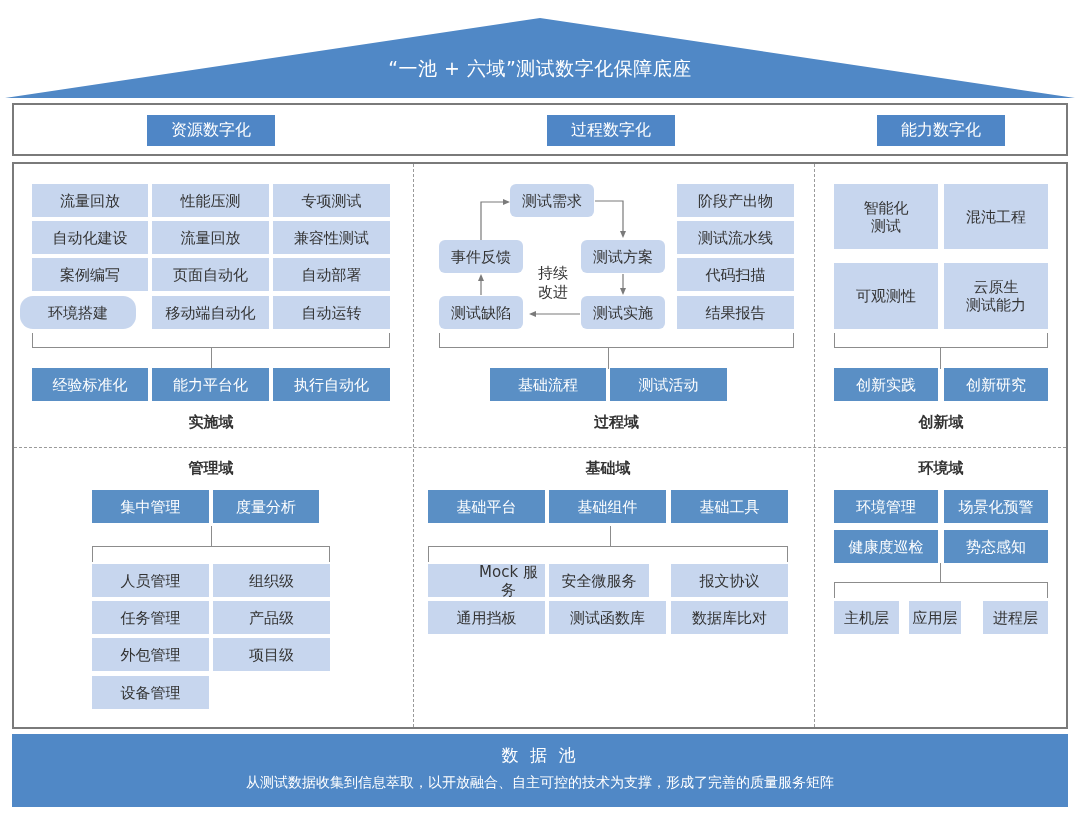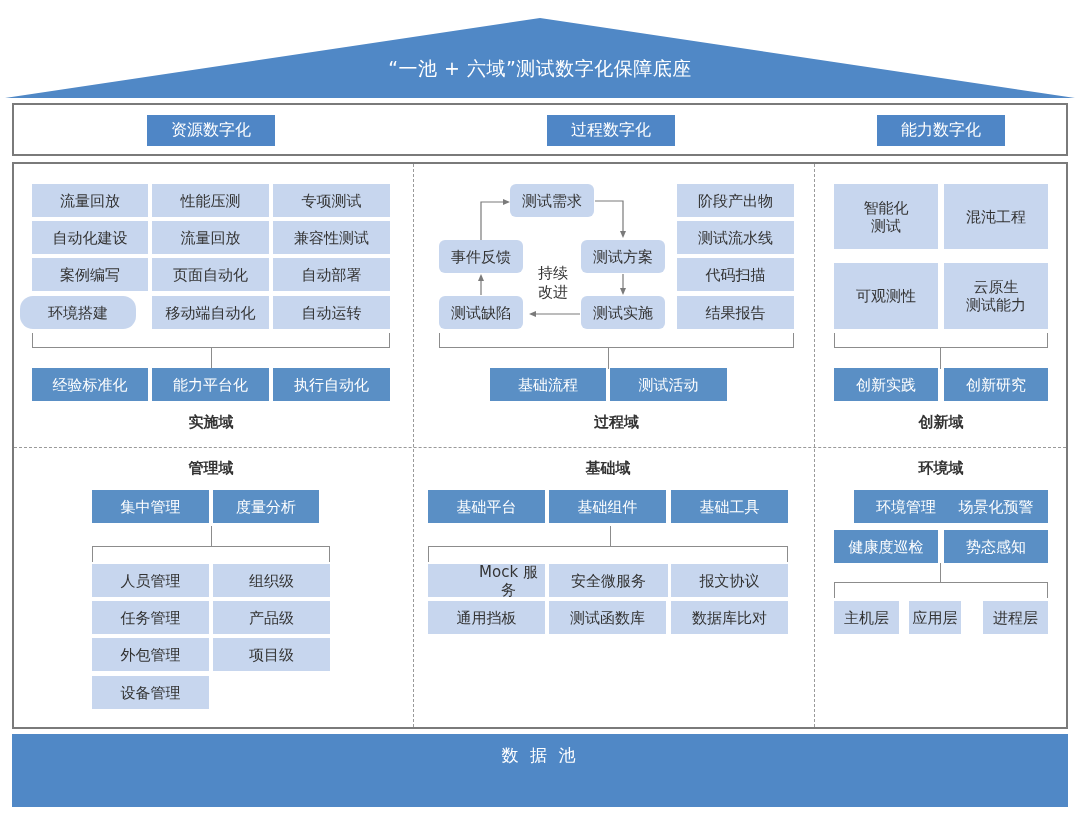--- a/index.html
+++ b/index.html
@@ -173,41 +173,42 @@
   <div class="abs cell dark" style="left:428px;top:490px;width:117px;height:33px;">基础平台</div>
   <div class="abs cell dark" style="left:549px;top:490px;width:117px;height:33px;">基础组件</div>
   <div class="abs cell dark" style="left:671px;top:490px;width:117px;height:33px;">基础工具</div>
 
   <div class="abs line" style="left:610px;top:526px;width:1px;height:20px;"></div>
   <div class="abs line" style="left:428px;top:546px;width:360px;height:1px;"></div>
   <div class="abs line" style="left:428px;top:546px;width:1px;height:16px;"></div>
   <div class="abs line" style="left:787px;top:546px;width:1px;height:16px;"></div>
 
   <div class="abs cell light" style="left:428px;top:564px;width:117px;height:33px;padding-left:44px;">Mock 服务</div>
-  <div class="abs cell light" style="left:549px;top:564px;width:119px;height:33px;">安全微服务</div>
+  <div class="abs cell light" style="left:549px;top:564px;width:100px;height:33px;">安全微服务</div>
   <div class="abs cell light" style="left:671px;top:564px;width:117px;height:33px;">报文协议</div>
 
   <div class="abs cell light" style="left:428px;top:601px;width:117px;height:33px;">通用挡板</div>
   <div class="abs cell light" style="left:549px;top:601px;width:117px;height:33px;">测试函数库</div>
   <div class="abs cell light" style="left:671px;top:601px;width:117px;height:33px;">数据库比对</div>
 </div>
 
 <div>
   <div class="abs label" style="left:834px;top:459px;width:214px;">环境域</div>
 
-  <div class="abs cell dark" style="left:834px;top:490px;width:104px;height:33px;margin-left:20px;">环境管理</div>
+  <div class="abs cell dark" style="left:834px;top:490px;width:104px;height:33px;">环境管理</div>
   <div class="abs cell dark" style="left:944px;top:490px;width:104px;height:33px;">场景化预警</div>
   <div class="abs cell dark" style="left:834px;top:530px;width:104px;height:33px;">健康度巡检</div>
   <div class="abs cell dark" style="left:944px;top:530px;width:104px;height:33px;">势态感知</div>
 
   <div class="abs line" style="left:940px;top:563px;width:1px;height:20px;"></div>
   <div class="abs line" style="left:834px;top:582px;width:214px;height:1px;"></div>
   <div class="abs line" style="left:834px;top:582px;width:1px;height:16px;"></div>
   <div class="abs line" style="left:1047px;top:582px;width:1px;height:16px;"></div>
 
   <div class="abs cell light" style="left:834px;top:601px;width:65px;height:33px;">主机层</div>
   <div class="abs cell light" style="left:909px;top:601px;width:52px;height:33px;">应用层</div>
   <div class="abs cell light" style="left:983px;top:601px;width:65px;height:33px;">进程层</div>
 </div>
 
 <div class="abs pool">
   <div class="pool-title">数 据 池</div>
+  <div class="pool-sub">从测试数据收集到信息萃取，以开放融合、自主可控的技术为支撑，形成了完善的质量服务矩阵</div>
 </div>
 
 </body></html>

